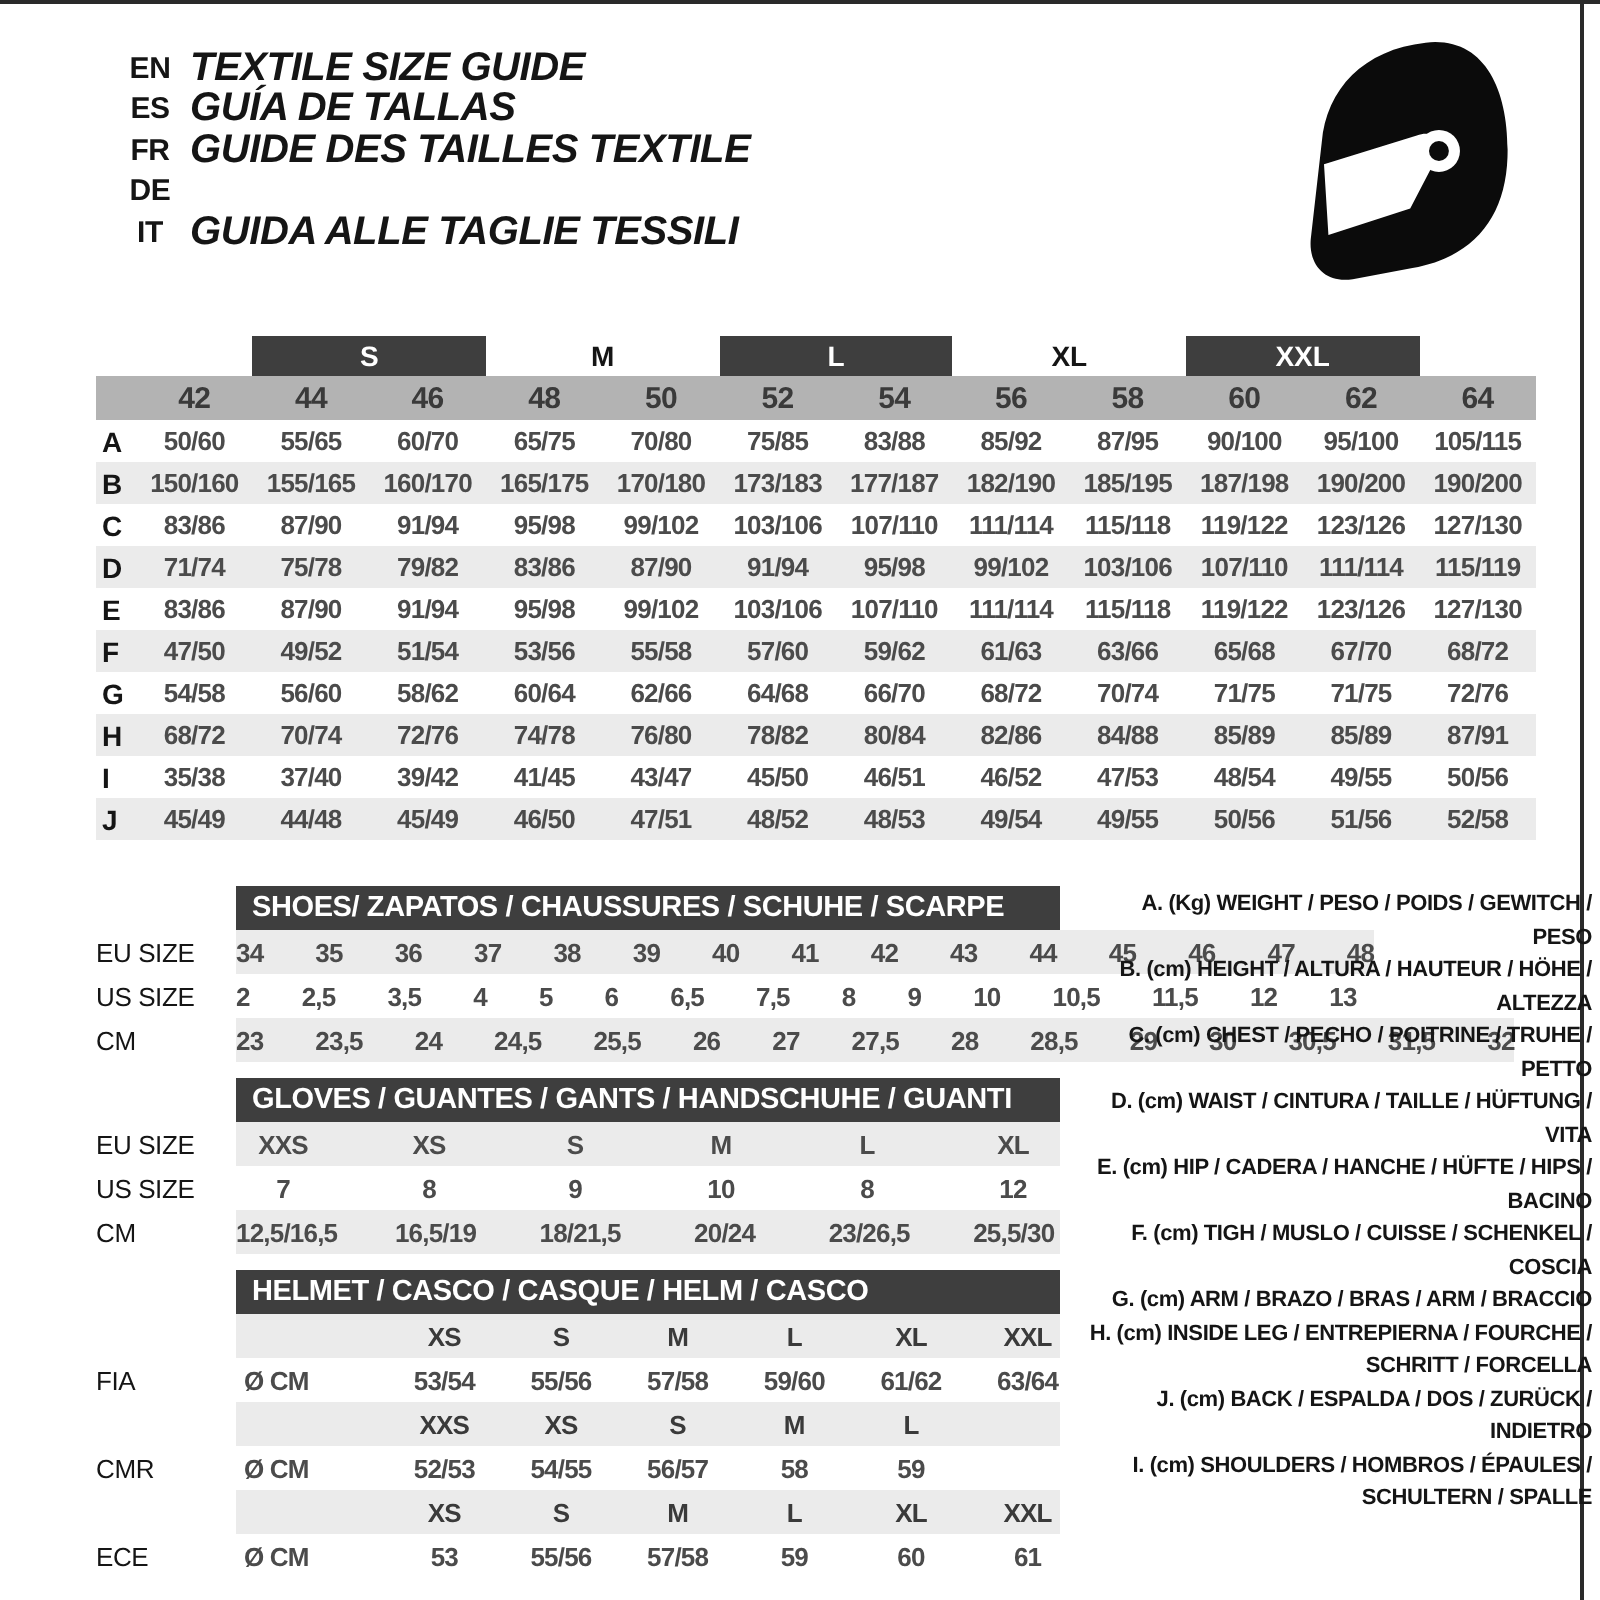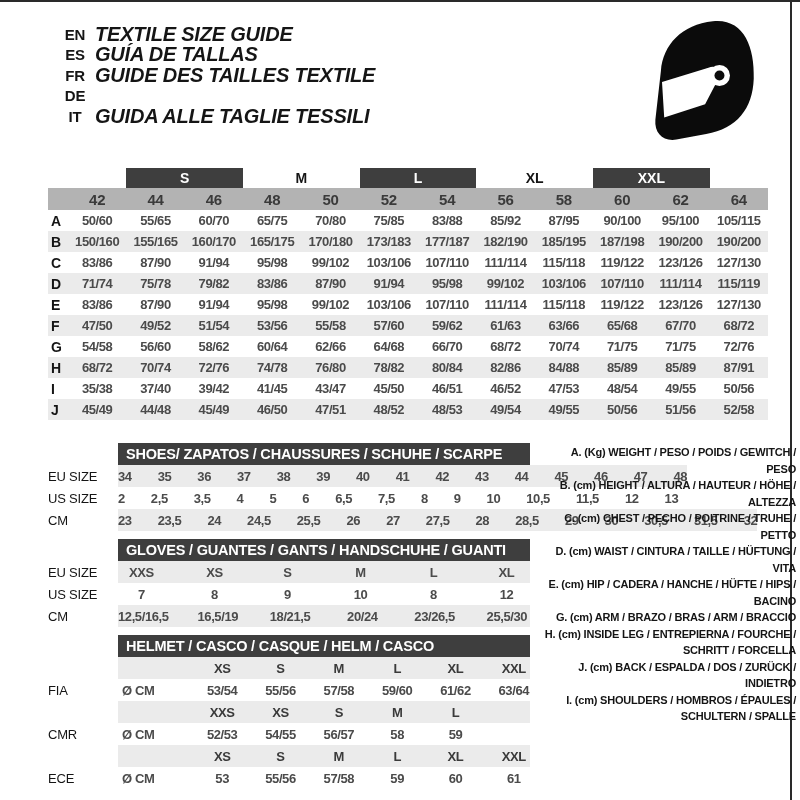--- a/index.html
+++ b/index.html
@@ -457,18 +457,19 @@
         </div>
     </div>
   </div>
 
   <div class="legend" id="legend">
       <div class="legend-item">A. (Kg) WEIGHT / PESO / POIDS / GEWITCH / PESO</div>
       <div class="legend-item">B. (cm) HEIGHT / ALTURA / HAUTEUR / HÖHE / ALTEZZA</div>
       <div class="legend-item">C. (cm) CHEST / PECHO / POITRINE / TRUHE / PETTO</div>
       <div class="legend-item">D. (cm) WAIST / CINTURA / TAILLE / HÜFTUNG / VITA</div>
       <div class="legend-item">E. (cm) HIP / CADERA / HANCHE / HÜFTE / HIPS / BACINO</div>
+      <div class="legend-item">F. (cm) TIGH / MUSLO / CUISSE / SCHENKEL / COSCIA</div>
       <div class="legend-item">G. (cm) ARM / BRAZO / BRAS / ARM / BRACCIO</div>
       <div class="legend-item">H. (cm) INSIDE LEG / ENTREPIERNA / FOURCHE / SCHRITT / FORCELLA</div>
       <div class="legend-item">J. (cm) BACK / ESPALDA / DOS / ZURÜCK / INDIETRO</div>
       <div class="legend-item">I. (cm) SHOULDERS / HOMBROS / ÉPAULES / SCHULTERN / SPALLE</div>
     </div>
 </div>
 
 </body></html>

